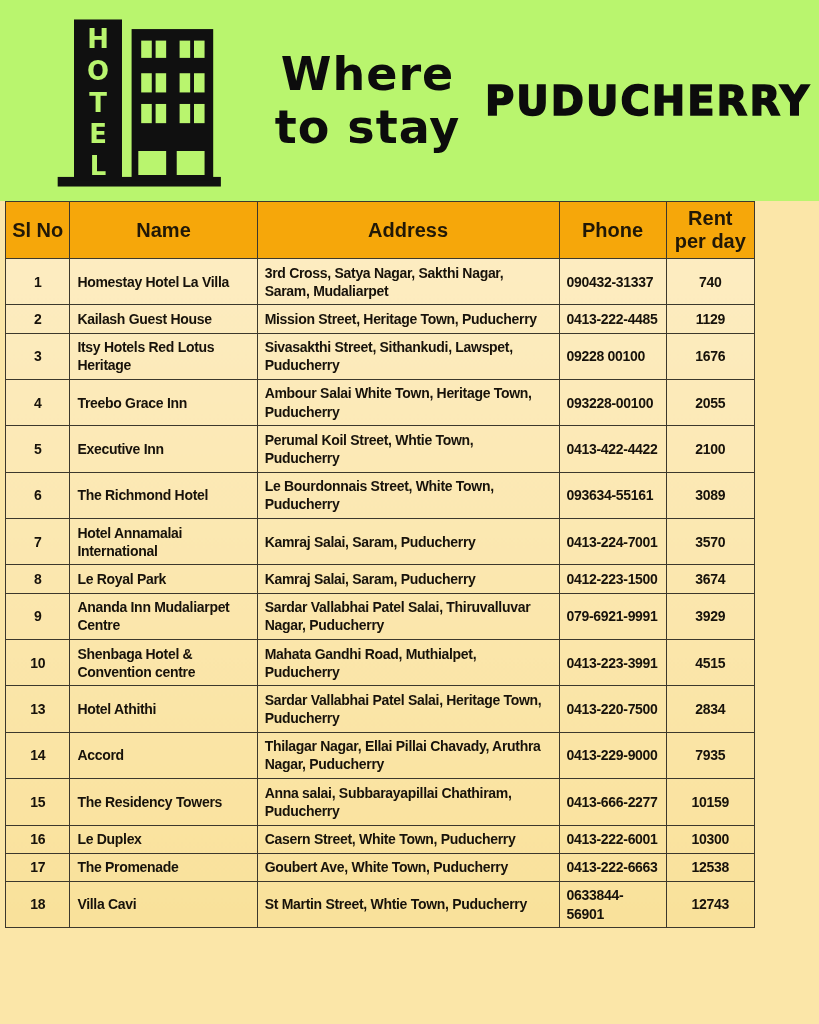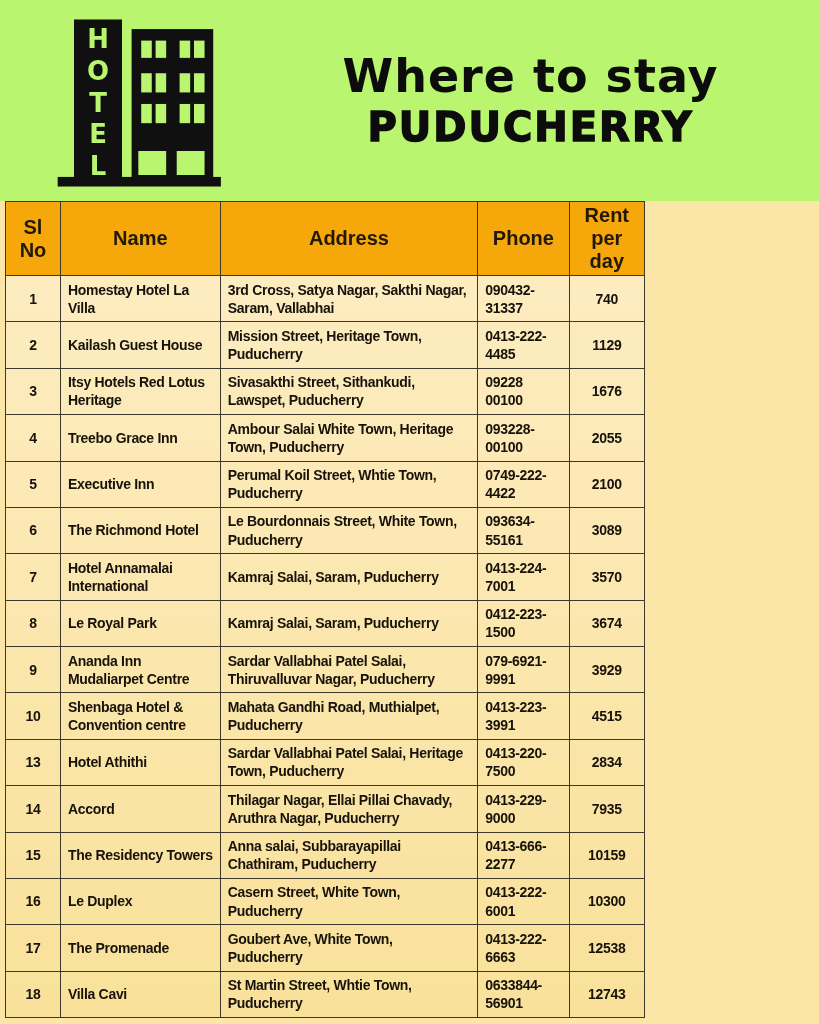--- a/index.html
+++ b/index.html
@@ -16,36 +16,36 @@
     background:var(--green,#b9f56e);
   }
   .icon-wrap{position:absolute;left:50px;top:10px;width:192px;height:186px;}
   .icon-wrap svg{width:100%;height:100%;display:block;}
   .icon-wrap text{
     font-family:"DejaVu Sans",sans-serif;font-size:27px;font-weight:bold;
     fill:var(--green,#b9f56e);
   }
   .titles{
     position:absolute;left:250px;right:8px;top:0;height:100%;
-    display:flex;flex-direction:column;justify-content:center;align-items:center;
+    display:flex;flex-direction:row;justify-content:center;align-items:center;
     color:#0c0c0c;text-align:center;
   }
   .title-sub{
     font-family:"DejaVu Sans",sans-serif;
     font-size:46px;font-weight:600;letter-spacing:1px;line-height:1.15;
   }
   .title-main{
     font-family:"DejaVu Sans",sans-serif;
     font-size:40px;font-weight:800;letter-spacing:2px;line-height:1.2;
     -webkit-text-stroke:1.5px #0c0c0c;
   }
 
   
   table{
-    width:640px;margin:0 5px;border-collapse:collapse;table-layout:fixed;
+    width:750px;margin:0 5px;border-collapse:collapse;table-layout:fixed;
     background:linear-gradient(180deg,#fdedc4 0%,#f9e19a 100%);
   }
   th,td{border:1.6px solid var(--border,#3c382c);overflow:hidden;}
   th{
     background:var(--orange,#f6a70a);
     color:#211807;font-size:20px;font-weight:bold;
     height:52px;line-height:1.15;padding:2px 4px;text-align:center;
   }
   td{
     color:#17120a;font-size:14px;font-weight:bold;
@@ -117,21 +117,21 @@
           <th>Name</th>
           <th>Address</th>
           <th>Phone</th>
           <th>Rent per day</th>
         </tr>
     </thead>
     <tbody id="rows-body">
         <tr>
           <td class="c-sl_no">1</td>
           <td class="c-name">Homestay Hotel La Villa</td>
-          <td class="c-address">3rd Cross, Satya Nagar, Sakthi Nagar, Saram, Vallabhai</td>
+          <td class="c-address">3rd Cross, Satya Nagar, Sakthi Nagar, Saram, Mudaliarpet</td>
           <td class="c-phone">090432-31337</td>
           <td class="c-rent_per_day">740</td>
         </tr>
         <tr>
           <td class="c-sl_no">2</td>
           <td class="c-name">Kailash Guest House</td>
           <td class="c-address">Mission Street, Heritage Town, Puducherry</td>
           <td class="c-phone">0413-222-4485</td>
           <td class="c-rent_per_day">1129</td>
         </tr>
@@ -146,21 +146,21 @@
           <td class="c-sl_no">4</td>
           <td class="c-name">Treebo Grace Inn</td>
           <td class="c-address">Ambour Salai White Town, Heritage Town, Puducherry</td>
           <td class="c-phone">093228-00100</td>
           <td class="c-rent_per_day">2055</td>
         </tr>
         <tr>
           <td class="c-sl_no">5</td>
           <td class="c-name">Executive Inn</td>
           <td class="c-address">Perumal Koil Street, Whtie Town, Puducherry</td>
-          <td class="c-phone">0749-222-4422</td>
+          <td class="c-phone">0413-422-4422</td>
           <td class="c-rent_per_day">2100</td>
         </tr>
         <tr>
           <td class="c-sl_no">6</td>
           <td class="c-name">The Richmond Hotel</td>
           <td class="c-address">Le Bourdonnais Street, White Town, Puducherry</td>
           <td class="c-phone">093634-55161</td>
           <td class="c-rent_per_day">3089</td>
         </tr>
         <tr>

